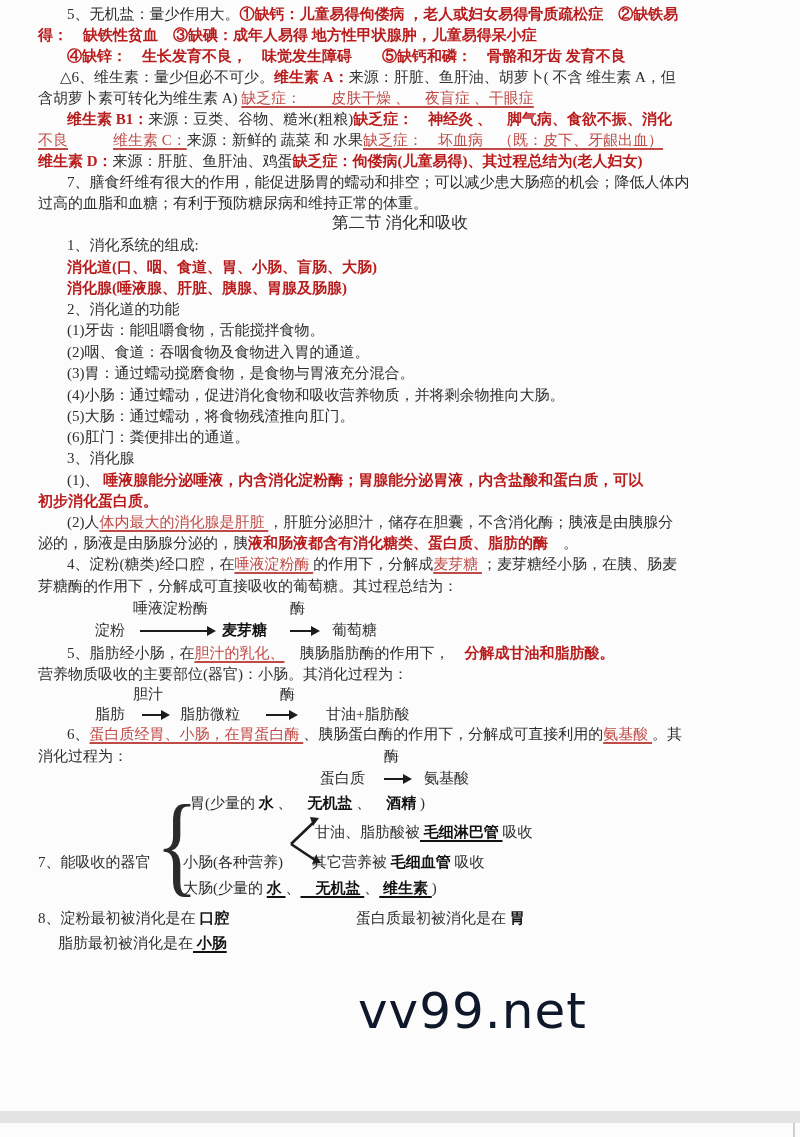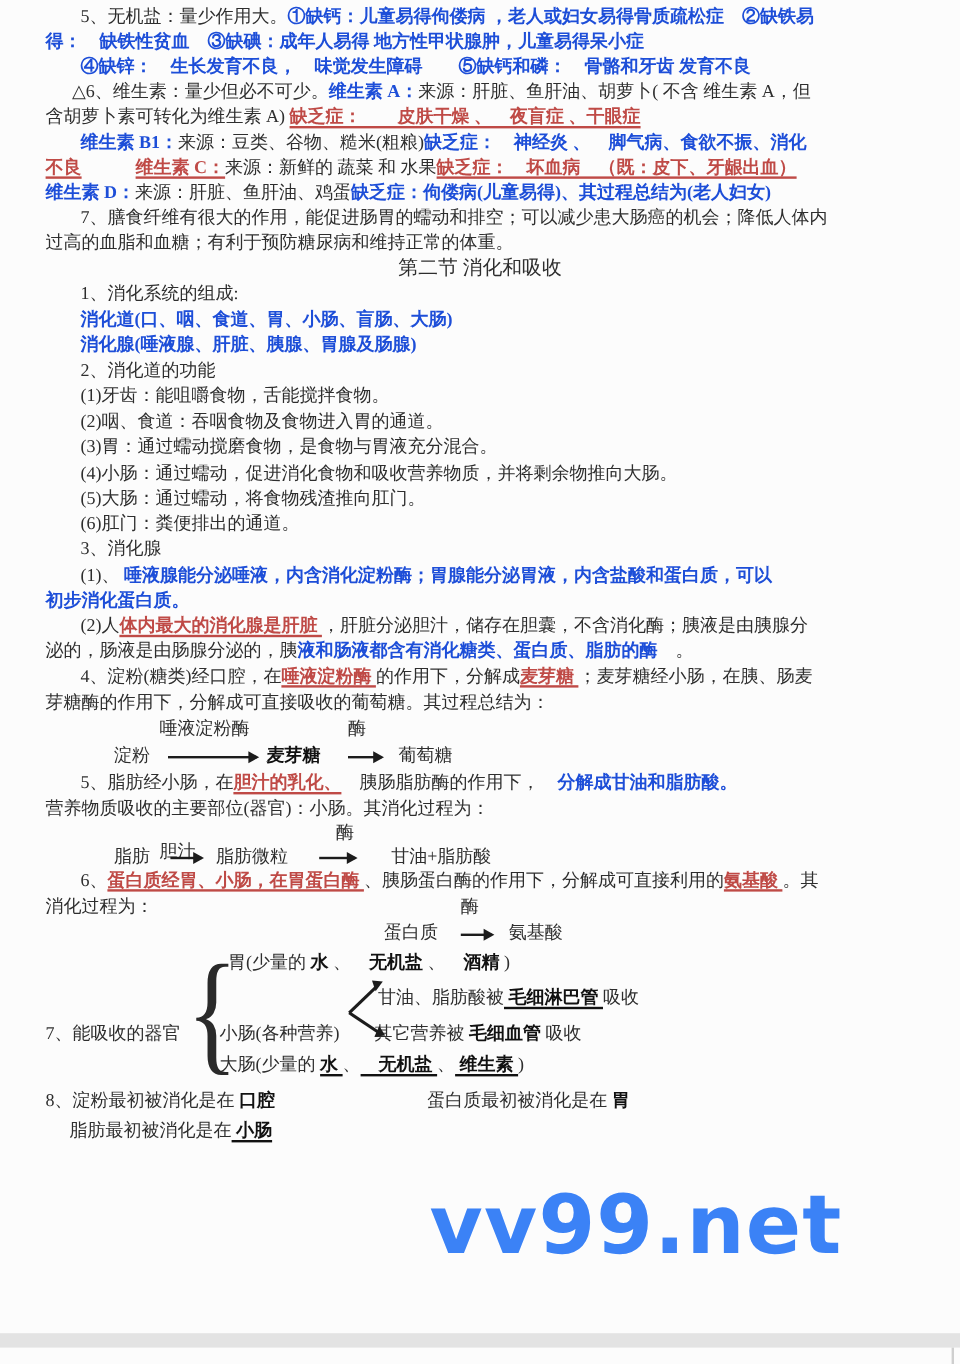--- a/index.html
+++ b/index.html
@@ -1,33 +1,33 @@
 <!DOCTYPE html>
 <html><head>
 <meta charset="utf-8">
 <style>
   html,body{margin:0;padding:0;background:#f4f4f4;}
   #page{position:relative;width:800px;height:1137px;background:#fcfcfc;overflow:hidden;
         font-family:"Liberation Serif","DejaVu Serif",serif;}
   .line{position:absolute;left:0;width:800px;white-space:nowrap;font-size:15px;line-height:21px;color:#2e2e2e;}
   .line.center{text-align:center;font-size:16.5px;}
   .k {color:#2e2e2e;}
-  .r {color:#1d4ed8;font-weight:600;}
-  .ru{color:#bf4a46;font-weight:700;text-decoration:underline;text-decoration-thickness:1.5px;text-underline-offset:3px;}
+  .r {color:#b91c1c;font-weight:600;}
+  .ru{color:#bf4a46;font-weight:400;text-decoration:underline;text-decoration-thickness:1.5px;text-underline-offset:3px;}
   .kb {color:#111;font-weight:700;}
   .kbu{color:#111;font-weight:700;text-decoration:underline;text-decoration-thickness:1.5px;text-underline-offset:3px;}
   .abs{position:absolute;top:0;white-space:nowrap;}
   .arr{position:absolute;top:10px;height:2px;background:#1c1c1c;}
   .arr:after{content:"";position:absolute;right:-2px;top:-4.5px;width:0;height:0;
              border-left:9px solid #1c1c1c;border-top:5px solid transparent;border-bottom:5px solid transparent;}
   #brace{position:absolute;left:150px;top:788px;font-size:112px;line-height:112px;
          color:#2a2a2a;font-family:"Liberation Serif",serif;transform:scaleX(.8);font-weight:400;}
   #branch{position:absolute;left:288px;top:814px;}
   #watermark{position:absolute;left:358px;top:982px;font-family:"DejaVu Sans","Liberation Sans",sans-serif;
-             font-weight:700;font-size:68px;color:#3b82f6;letter-spacing:1px;}
+             font-weight:400;font-size:50px;color:#0f172a;letter-spacing:1px;}
   #footer{position:absolute;left:0;top:1016px;width:800px;text-align:center;
           font-size:12.5px;color:#4a4a4a;letter-spacing:3px;}
   #gapband{position:absolute;left:0;top:1111px;width:800px;height:12px;background:#e3e3e3;}
   #nextedge{position:absolute;left:793px;top:1123px;width:2px;height:14px;background:#cfcfcf;}
 </style>
 </head>
 <body>
 
 <div id="page">
   <div id="doc">
@@ -66,21 +66,21 @@
       <div class="line" style="top: 620px; padding-left: 0px;">
         <span class="k abs" style="left: 95px;">淀粉</span>
         <span class="arr" style="left: 140px; width: 74px;"></span>
         <span class="kb abs" style="left: 222px;">麦芽糖</span>
         <span class="arr" style="left: 290px; width: 28px;"></span>
         <span class="k abs" style="left: 332px;">葡萄糖</span>
       </div>
       <div class="line" style="top: 643px; padding-left: 67px;"><span class="k">5、脂肪经小肠，在</span><span class="ru">胆汁的乳化、</span><span class="k">　胰肠脂肪酶的作用下，　</span><span class="r">分解成甘油和脂肪酸。</span></div>
       <div class="line" style="top: 664px; padding-left: 38px;"><span class="k">营养物质吸收的主要部位(器官)：小肠。其消化过程为：</span></div>
       <div class="line" style="top: 684px; padding-left: 0px;">
-        <span class="k abs" style="left: 133px; margin-top: 16px;">胆汁</span>
+        <span class="k abs" style="left: 133px;">胆汁</span>
         <span class="k abs" style="left: 280px;">酶</span>
       </div>
       <div class="line" style="top: 704px; padding-left: 0px;">
         <span class="k abs" style="left: 95px;">脂肪</span>
         <span class="arr" style="left: 142px; width: 26px;"></span>
         <span class="k abs" style="left: 180px;">脂肪微粒</span>
         <span class="arr" style="left: 266px; width: 30px;"></span>
         <span class="k abs" style="left: 326px;">甘油+脂肪酸</span>
       </div>
       <div class="line" style="top: 724px; padding-left: 67px;"><span class="k">6、</span><span class="ru">蛋白质经胃、小肠，在胃蛋白酶 </span><span class="k">、胰肠蛋白酶的作用下，分解成可直接利用的</span><span class="ru">氨基酸 </span><span class="k">。其</span></div>

